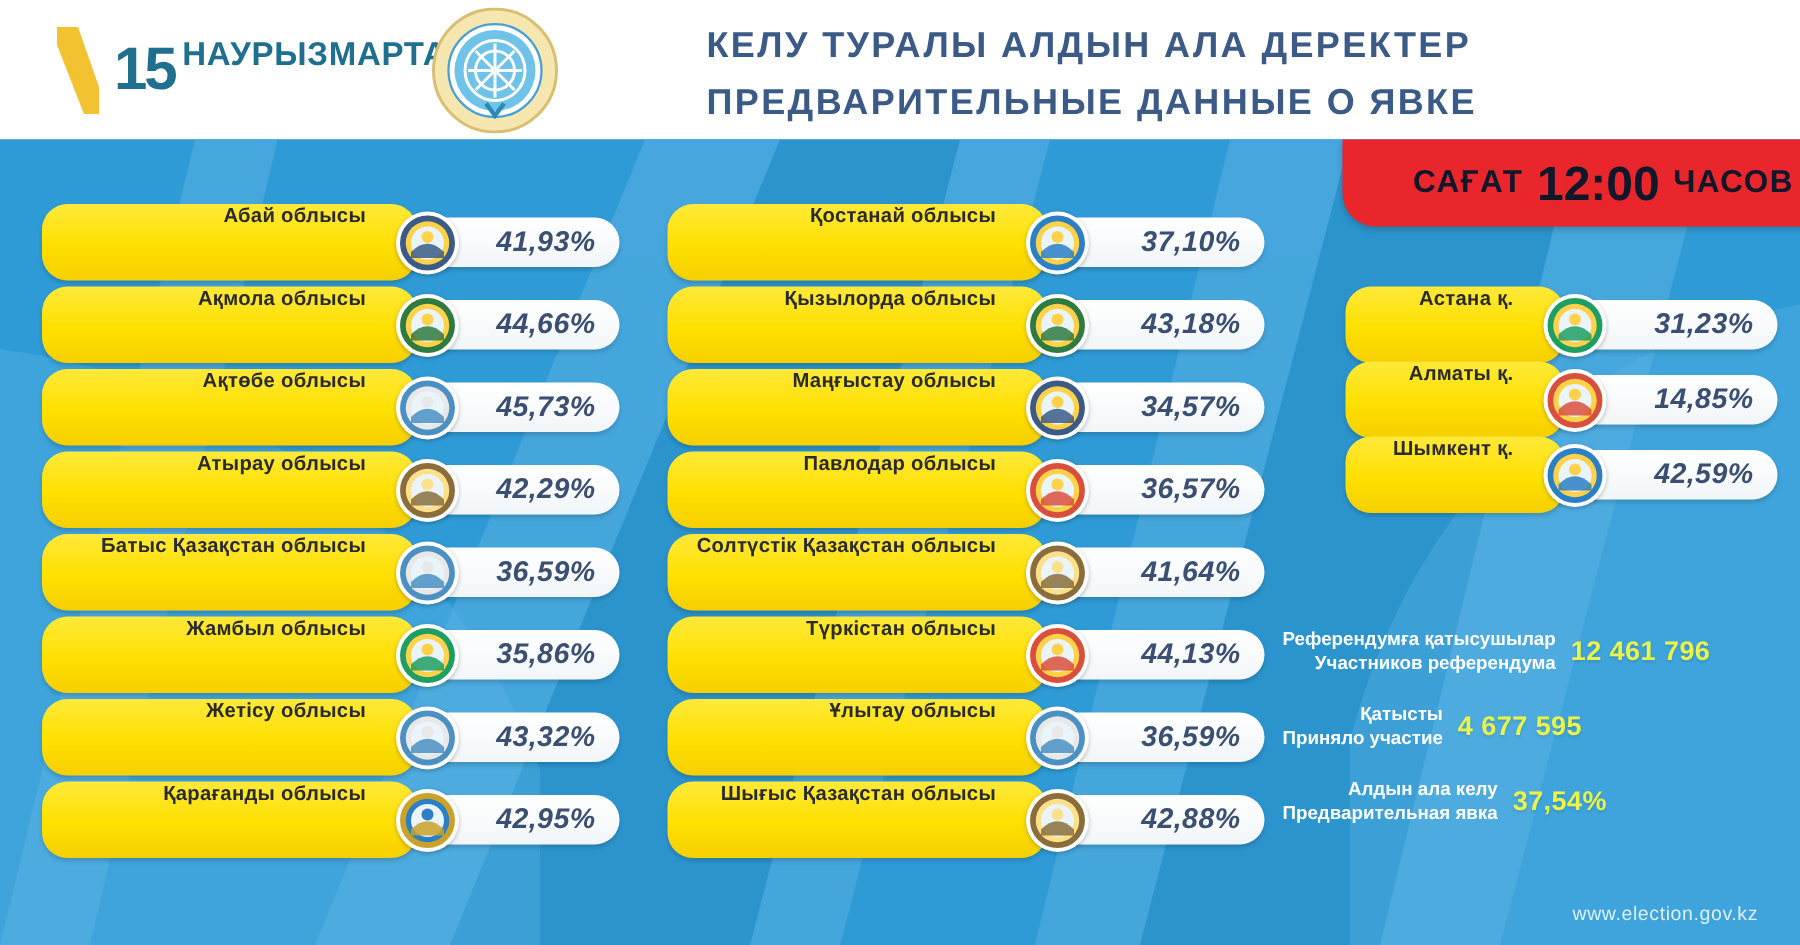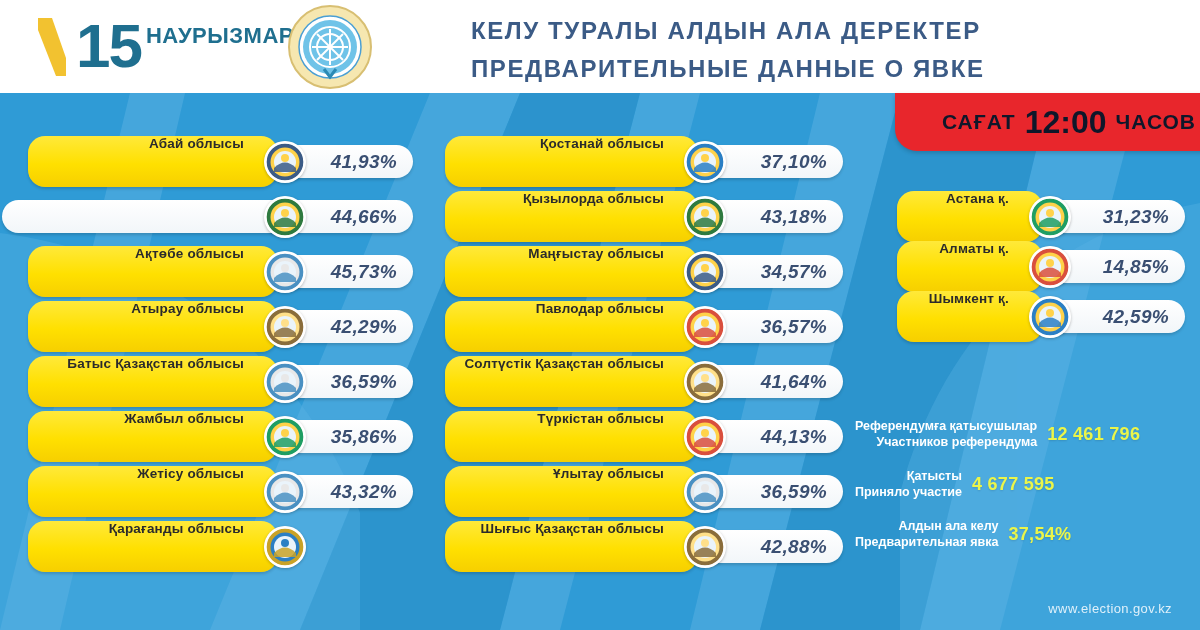--- a/index.html
+++ b/index.html
@@ -25,21 +25,21 @@
     position: absolute; left: 36px; top: 6px;
     display: flex; align-items: flex-start; height: 80px;
   }
   .chevron {
     width: 44px; height: 62px;
     margin-top: 10px; margin-right: -4px;
     position: relative;
   }
   .chevron svg { display:block; }
   .num15 {
-    font-size: 62px; font-weight: bold; color: #1f6f8f;
+    font-size: 40px; font-weight: bold; color: #1f6f8f;
     line-height: 64px; letter-spacing: -2px;
     margin-top: 8px;
   }
   .naur {
     display: flex; flex-direction: row; justify-content: center;
     margin-left: 5px; margin-top: 18px;
   }
   .naur span {
     font-size: 22px; font-weight: bold; color: #1f6f8f;
     line-height: 24px; letter-spacing: 0.5px;
@@ -257,20 +257,23 @@
             <circle cx="21" cy="21" r="19" fill="#3b5b86"></circle>
             <circle cx="21" cy="21" r="14.5" fill="#ffd24a"></circle>
             <circle cx="21" cy="21" r="11" fill="#eaf4fb"></circle>
             <path d="M10 27 Q21 16 32 27 L32 31 L10 31 Z" fill="#3b5b86" opacity="0.85"></path>
             <circle cx="21" cy="17" r="4" fill="#ffd24a"></circle>
             <circle cx="21" cy="21" r="19" fill="none" stroke="#ffffff" stroke-width="1.4"></circle>
           </svg>
         </div>
       </div>
       <div class="row">
+        <div class="pill-yellow">
+          <span class="region-name">Ақмола облысы</span>
+        </div>
         <div class="pill-white">
           <span class="pct">44,66%</span>
         </div>
         <div class="emblem">
           <svg width="42" height="42" viewBox="0 0 42 42">
             <circle cx="21" cy="21" r="20.5" fill="#ffffff"></circle>
             <circle cx="21" cy="21" r="19" fill="#2f7a3f"></circle>
             <circle cx="21" cy="21" r="14.5" fill="#ffd24a"></circle>
             <circle cx="21" cy="21" r="11" fill="#eaf4fb"></circle>
             <path d="M10 27 Q21 16 32 27 L32 31 L10 31 Z" fill="#2f7a3f" opacity="0.85"></path>
@@ -370,20 +373,23 @@
             <circle cx="21" cy="21" r="11" fill="#eaf4fb"></circle>
             <path d="M10 27 Q21 16 32 27 L32 31 L10 31 Z" fill="#4a90c2" opacity="0.85"></path>
             <circle cx="21" cy="17" r="4" fill="#e8e8e8"></circle>
             <circle cx="21" cy="21" r="19" fill="none" stroke="#ffffff" stroke-width="1.4"></circle>
           </svg>
         </div>
       </div>
       <div class="row">
         <div class="pill-yellow">
           <span class="region-name">Қарағанды облысы</span>
+        </div>
+        <div class="pill-white">
+          <span class="pct">42,95%</span>
         </div>
         <div class="emblem">
           <svg width="42" height="42" viewBox="0 0 42 42">
             <circle cx="21" cy="21" r="20.5" fill="#ffffff"></circle>
             <circle cx="21" cy="21" r="19" fill="#c9a227"></circle>
             <circle cx="21" cy="21" r="14.5" fill="#2b7fc4"></circle>
             <circle cx="21" cy="21" r="11" fill="#eaf4fb"></circle>
             <path d="M10 27 Q21 16 32 27 L32 31 L10 31 Z" fill="#c9a227" opacity="0.85"></path>
             <circle cx="21" cy="17" r="4" fill="#2b7fc4"></circle>
             <circle cx="21" cy="21" r="19" fill="none" stroke="#ffffff" stroke-width="1.4"></circle>

